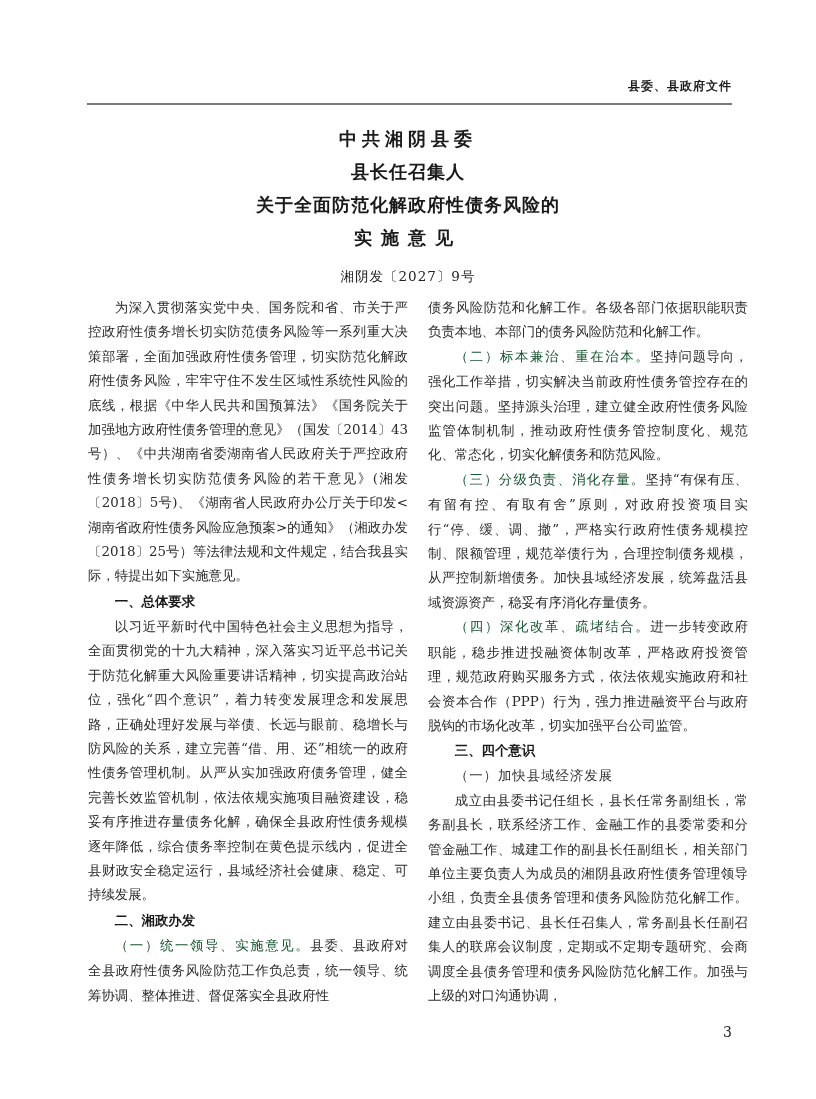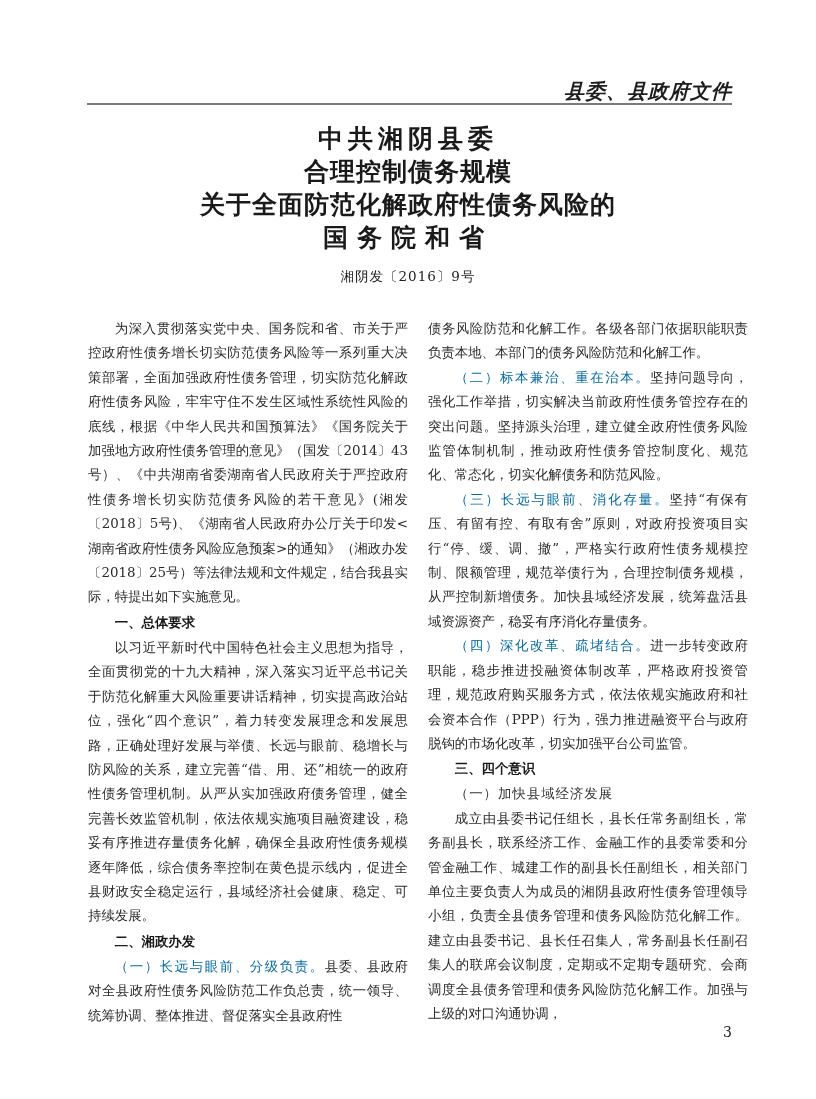--- a/index.html
+++ b/index.html
@@ -1,63 +1,63 @@
 <!DOCTYPE html>
 <html><head>
 <meta charset="utf-8">
 <style>
   html, body { margin: 0; padding: 0; background: #ffffff; }
   body { width: 816px; height: 1099px; position: relative; overflow: hidden;
          font-family: "DejaVu Serif", "Liberation Serif", serif; color: #2a2a2a; }
   .header-label { position: absolute; right: 84px; top: 78px; font-family: "DejaVu Sans", "Liberation Sans", sans-serif;
-                  font-weight: bold; font-size: 20px; letter-spacing: 1px; color: #1e1e1e; font-style: italic; }
+                  font-weight: bold; font-size: 12px; letter-spacing: 1px; color: #1e1e1e; }
   .header-rule { position: absolute; left: 87px; width: 645px; top: 103px; height: 2px; background: #7a7a7a; }
   .title { position: absolute; left: 0; width: 816px; top: 122px; text-align: center; }
-  .title div { font-family: "DejaVu Serif", "Liberation Serif", serif; font-weight: bold; font-size: 25px;
+  .title div { font-family: "DejaVu Serif", "Liberation Serif", serif; font-weight: bold; font-size: 18px;
                line-height: 33px; color: #1a1a1a; letter-spacing: 1px; }
   .title .spaced1 { letter-spacing: 5px; }
   .title .spaced2 { letter-spacing: 9px; }
   .doc-no { position: absolute; left: 0; width: 816px; top: 268px; text-align: center; font-size: 13.5px; color: #222; letter-spacing: 1px; }
-  .col { position: absolute; top: 296px; width: 320px; font-size: 13.4px; line-height: 24.4px; text-align: justify; margin-top: 21px; }
+  .col { position: absolute; top: 296px; width: 320px; font-size: 13.4px; line-height: 24.4px; text-align: justify; }
   .col.left { left: 88px; }
   .col.right { left: 428px; }
   .col p { margin: 0; text-indent: 2em; }
   .col p.cont { text-indent: 0; }
   .col h3 { margin: 0; font-family: Liberation Serif, serif; font-weight: bold; font-size: 13.4px;
             line-height: 26px; text-indent: 2em; color: #1a1a1a; }
-  .col .sub { font-family: Liberation Sans, sans-serif; color: #0369a1; letter-spacing: 1px; }
+  .col .sub { font-family: Liberation Mono, monospace; color: #14532d; letter-spacing: 1px; }
   .col .subhead { margin: 0; text-indent: 2em; color: #333; letter-spacing: 1px; }
   .page-num { position: absolute; right: 84px; top: 1024px; font-size: 14px; color: #222; }
 </style>
 </head>
 <body>
 
 <div class="header-label">县委、县政府文件</div>
 <div class="header-rule"></div>
 
 <div class="title">
   <div class="spaced1">中共湘阴县委</div>
-  <div>合理控制债务规模</div>
+  <div>县长任召集人</div>
   <div>关于全面防范化解政府性债务风险的</div>
-  <div class="spaced2">国务院和省</div>
+  <div class="spaced2">实施意见</div>
 </div>
 
-<div class="doc-no">湘阴发〔2016〕9号</div>
+<div class="doc-no">湘阴发〔2027〕9号</div>
 
 <div class="col left">
   <p>为深入贯彻落实党中央、国务院和省、市关于严控政府性债务增长切实防范债务风险等一系列重大决策部署，全面加强政府性债务管理，切实防范化解政府性债务风险，牢牢守住不发生区域性系统性风险的底线，根据《中华人民共和国预算法》《国务院关于加强地方政府性债务管理的意见》（国发〔2014〕43号）、《中共湖南省委湖南省人民政府关于严控政府性债务增长切实防范债务风险的若干意见》(湘发〔2018〕5号)、《湖南省人民政府办公厅关于印发&lt;湖南省政府性债务风险应急预案&gt;的通知》（湘政办发〔2018〕25号）等法律法规和文件规定，结合我县实际，特提出如下实施意见。</p>
   <h3>一、总体要求</h3>
   <p>以习近平新时代中国特色社会主义思想为指导，全面贯彻党的十九大精神，深入落实习近平总书记关于防范化解重大风险重要讲话精神，切实提高政治站位，强化“四个意识”，着力转变发展理念和发展思路，正确处理好发展与举债、长远与眼前、稳增长与防风险的关系，建立完善“借、用、还”相统一的政府性债务管理机制。从严从实加强政府债务管理，健全完善长效监管机制，依法依规实施项目融资建设，稳妥有序推进存量债务化解，确保全县政府性债务规模逐年降低，综合债务率控制在黄色提示线内，促进全县财政安全稳定运行，县域经济社会健康、稳定、可持续发展。</p>
   <h3>二、湘政办发</h3>
-  <p><span class="sub">（一）长远与眼前、分级负责。</span><span>县委、县政府对全县政府性债务风险防范工作负总责，统一领导、统筹协调、整体推进、督促落实全县政府性</span></p>
+  <p><span class="sub">（一）统一领导、实施意见。</span><span>县委、县政府对全县政府性债务风险防范工作负总责，统一领导、统筹协调、整体推进、督促落实全县政府性</span></p>
 </div>
 
 <div class="col right">
   <p class="cont">债务风险防范和化解工作。各级各部门依据职能职责负责本地、本部门的债务风险防范和化解工作。</p>
   <p><span class="sub">（二）标本兼治、重在治本。</span><span>坚持问题导向，强化工作举措，切实解决当前政府性债务管控存在的突出问题。坚持源头治理，建立健全政府性债务风险监管体制机制，推动政府性债务管控制度化、规范化、常态化，切实化解债务和防范风险。</span></p>
-  <p><span class="sub">（三）长远与眼前、消化存量。</span><span>坚持“有保有压、有留有控、有取有舍”原则，对政府投资项目实行“停、缓、调、撤”，严格实行政府性债务规模控制、限额管理，规范举债行为，合理控制债务规模，从严控制新增债务。加快县域经济发展，统筹盘活县域资源资产，稳妥有序消化存量债务。</span></p>
+  <p><span class="sub">（三）分级负责、消化存量。</span><span>坚持“有保有压、有留有控、有取有舍”原则，对政府投资项目实行“停、缓、调、撤”，严格实行政府性债务规模控制、限额管理，规范举债行为，合理控制债务规模，从严控制新增债务。加快县域经济发展，统筹盘活县域资源资产，稳妥有序消化存量债务。</span></p>
   <p><span class="sub">（四）深化改革、疏堵结合。</span><span>进一步转变政府职能，稳步推进投融资体制改革，严格政府投资管理，规范政府购买服务方式，依法依规实施政府和社会资本合作（PPP）行为，强力推进融资平台与政府脱钩的市场化改革，切实加强平台公司监管。</span></p>
   <h3>三、四个意识</h3>
   <p class="subhead">（一）加快县域经济发展</p>
   <p>成立由县委书记任组长，县长任常务副组长，常务副县长，联系经济工作、金融工作的县委常委和分管金融工作、城建工作的副县长任副组长，相关部门单位主要负责人为成员的湘阴县政府性债务管理领导小组，负责全县债务管理和债务风险防范化解工作。建立由县委书记、县长任召集人，常务副县长任副召集人的联席会议制度，定期或不定期专题研究、会商调度全县债务管理和债务风险防范化解工作。加强与上级的对口沟通协调，</p>
 </div>
 
 <div class="page-num">3</div>
 
 </body></html>

